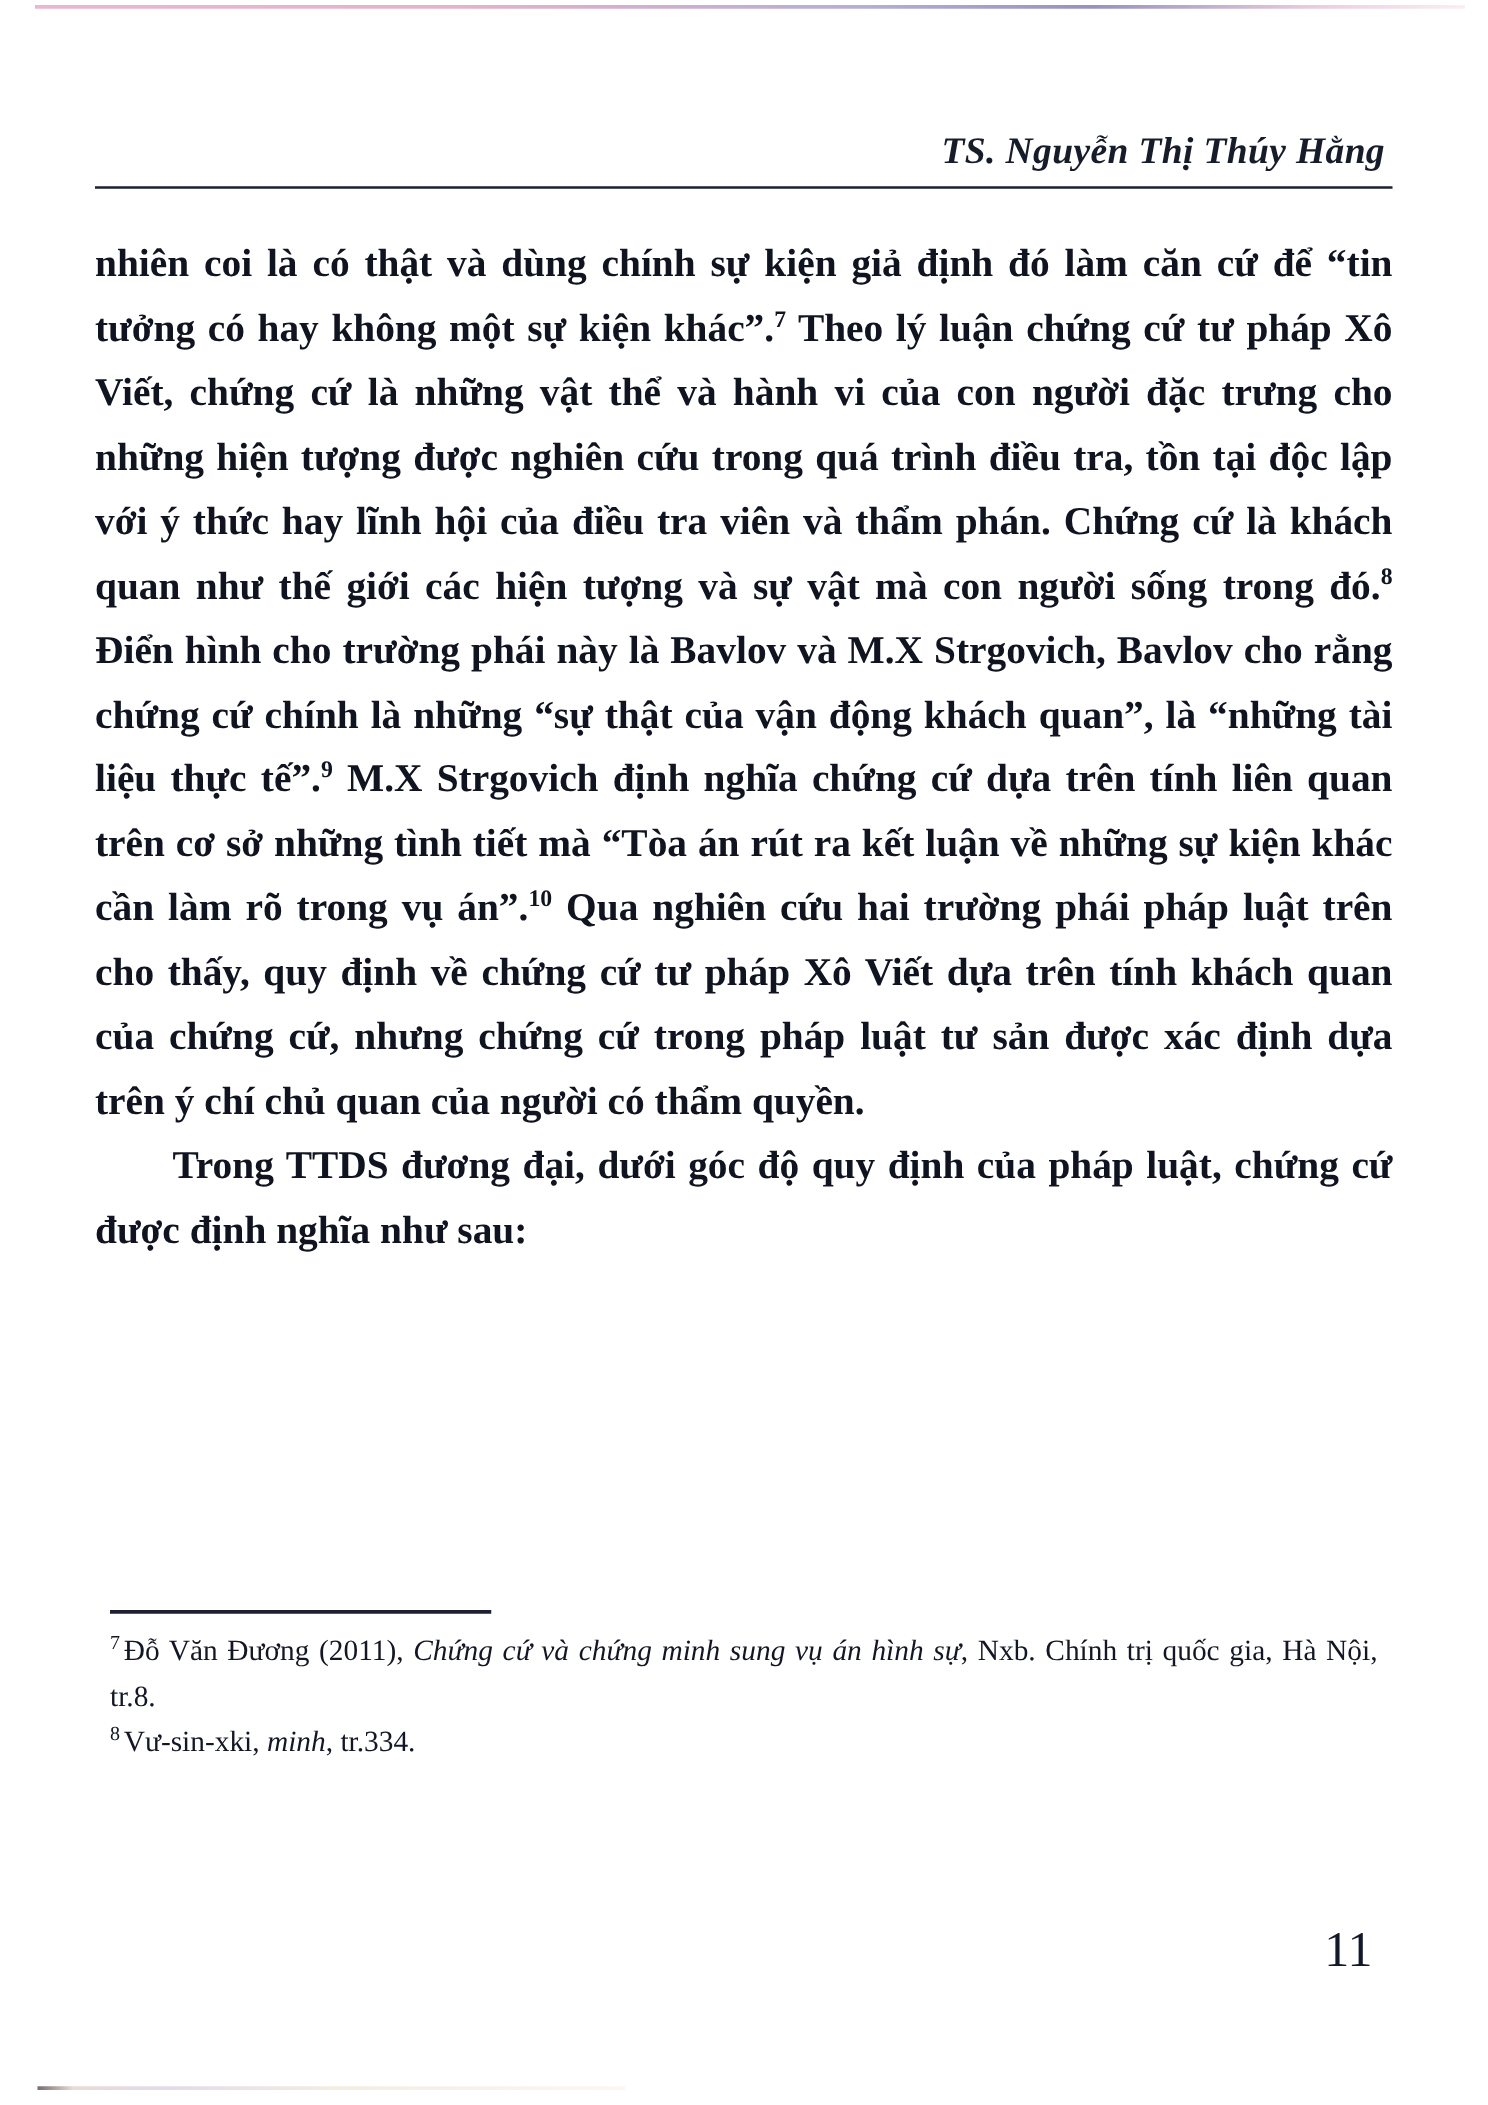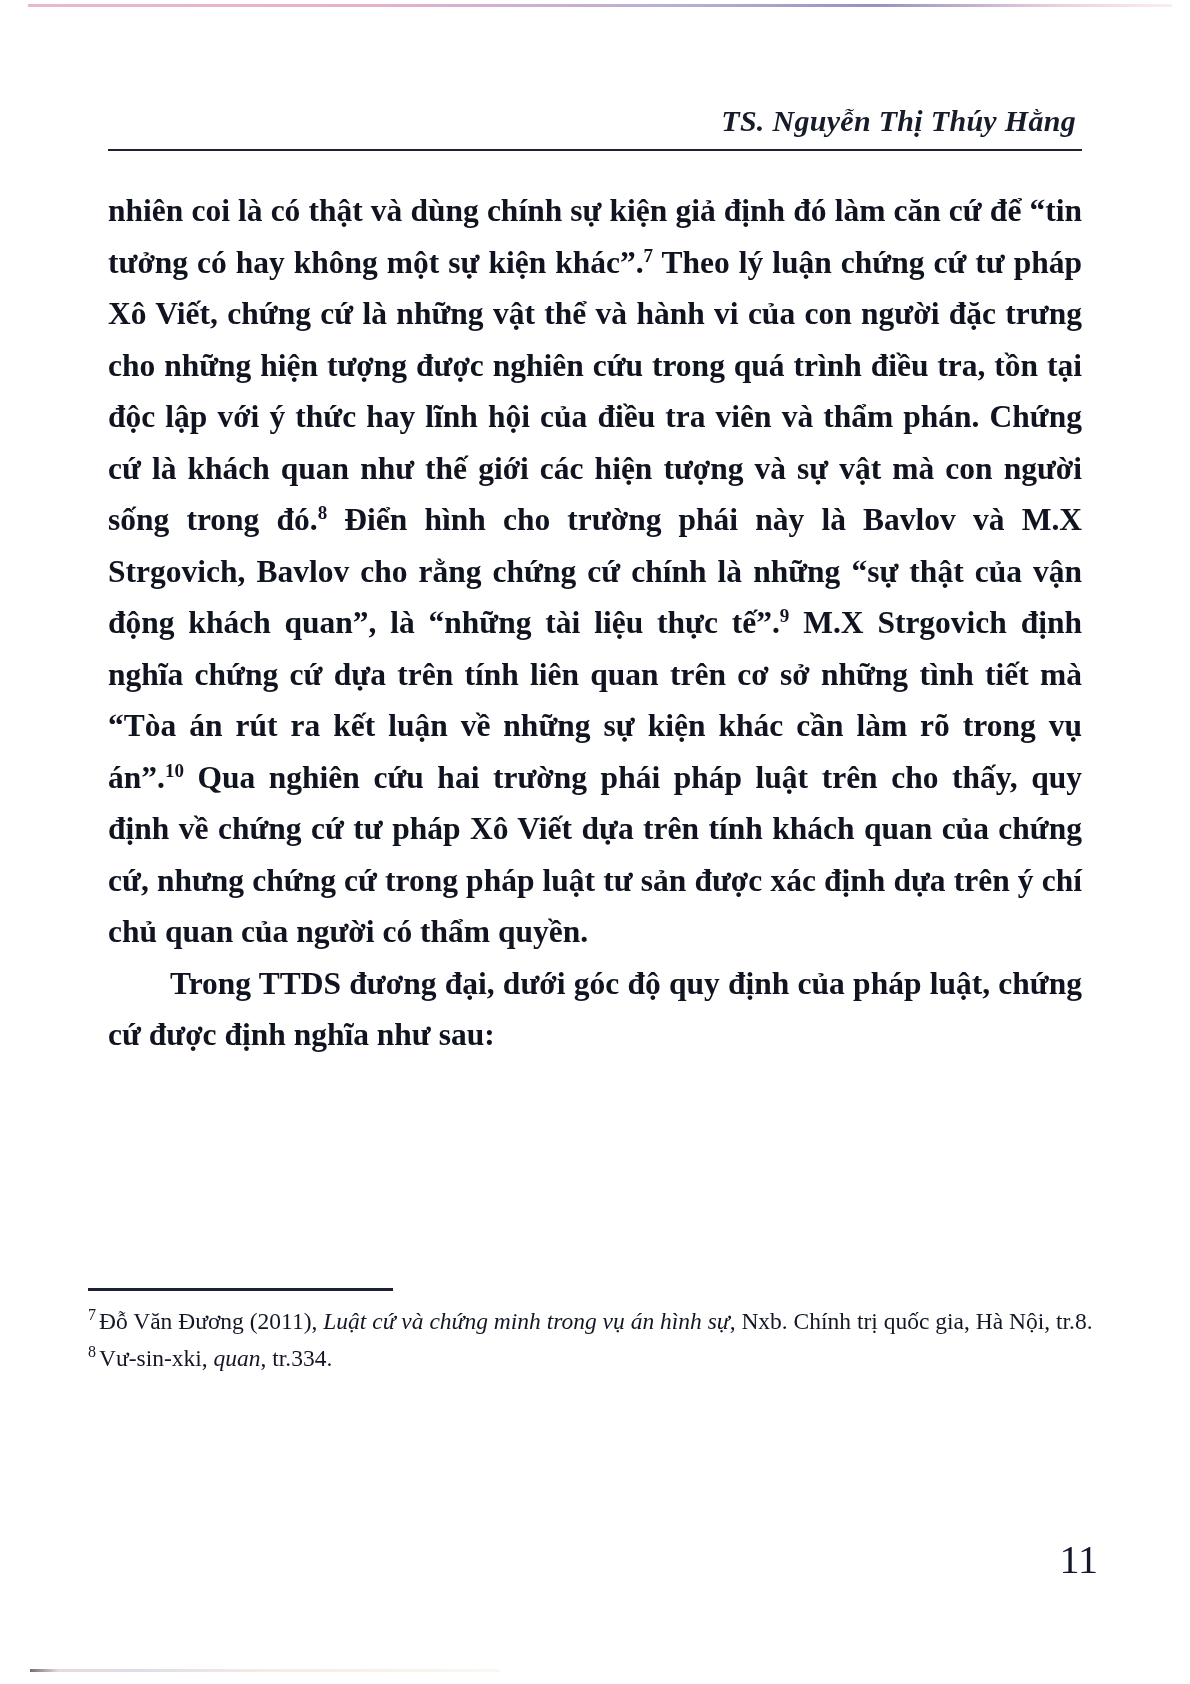--- a/index.html
+++ b/index.html
@@ -40,21 +40,21 @@
        rgba(225,200,175,0.35) 50%,
        rgba(235,220,200,0.22) 100%);
   }
 
   .page {
     position: absolute;
     top: 0; left: 0;
     width: 1190px;
     height: 1684px;
     box-sizing: border-box;
-    padding: 0 108px;
+    padding: 0 76px;
   }
 
   
   .runhead {
     margin-top: 104px;
     text-align: right;
     font-style: italic;
     font-weight: 700;
     font-size: 30px;
     letter-spacing: 0.3px;
@@ -144,20 +144,20 @@
   <div class="runhead-rule"></div>
 
   <div class="body-text" id="body-text">
       <p><span>nhiên coi là có thật và dùng chính sự kiện giả định đó làm căn cứ để “tin tưởng có hay không một sự kiện khác”.</span><sup class="fn-ref">7</sup><span> Theo lý luận chứng cứ tư pháp Xô Viết, chứng cứ là những vật thể và hành vi của con người đặc trưng cho những hiện tượng được nghiên cứu trong quá trình điều tra, tồn tại độc lập với ý thức hay lĩnh hội của điều tra viên và thẩm phán. Chứng cứ là khách quan như thế giới các hiện tượng và sự vật mà con người sống trong đó.</span><sup class="fn-ref">8</sup><span> Điển hình cho trường phái này là Bavlov và M.X Strgovich, Bavlov cho rằng chứng cứ chính là những “sự thật của vận động khách quan”, là “những tài liệu thực tế”.</span><sup class="fn-ref">9</sup><span> M.X Strgovich định nghĩa chứng cứ dựa trên tính liên quan trên cơ sở những tình tiết mà “Tòa án rút ra kết luận về những sự kiện khác cần làm rõ trong vụ án”.</span><sup class="fn-ref">10</sup><span> Qua nghiên cứu hai trường phái pháp luật trên cho thấy, quy định về chứng cứ tư pháp Xô Viết dựa trên tính khách quan của chứng cứ, nhưng chứng cứ trong pháp luật tư sản được xác định dựa trên ý chí chủ quan của người có thẩm quyền.</span></p>
       <p class="indent"><span>Trong TTDS đương đại, dưới góc độ quy định của pháp luật, chứng cứ được định nghĩa như sau:</span></p>
     </div>
 
   <div class="footnote-area">
     <div class="footnote-rule"></div>
     <div class="footnotes" id="footnotes">
-        <p class="fn-just"><sup class="fn-num">7</sup><span>Đỗ Văn Đương (2011), </span><span class="it">Luật cứ và chứng minh trong vụ án hình sự</span><span>, Nxb. Chính trị quốc gia, Hà Nội, tr.8.</span></p>
-        <p class="fn-just"><sup class="fn-num">8</sup><span>Vư-sin-xki, </span><span class="it">quan</span><span>, tr.334.</span></p>
+        <p class="fn-just"><sup class="fn-num">7</sup><span>Đỗ Văn Đương (2011), </span><span class="it">Chứng cứ và chứng minh sung vụ án hình sự</span><span>, Nxb. Chính trị quốc gia, Hà Nội, tr.8.</span></p>
+        <p class="fn-just"><sup class="fn-num">8</sup><span>Vư-sin-xki, </span><span class="it">minh</span><span>, tr.334.</span></p>
       </div>
   </div>
 
   <div class="folio">11</div>
 
 </div>
 
 </body></html>

